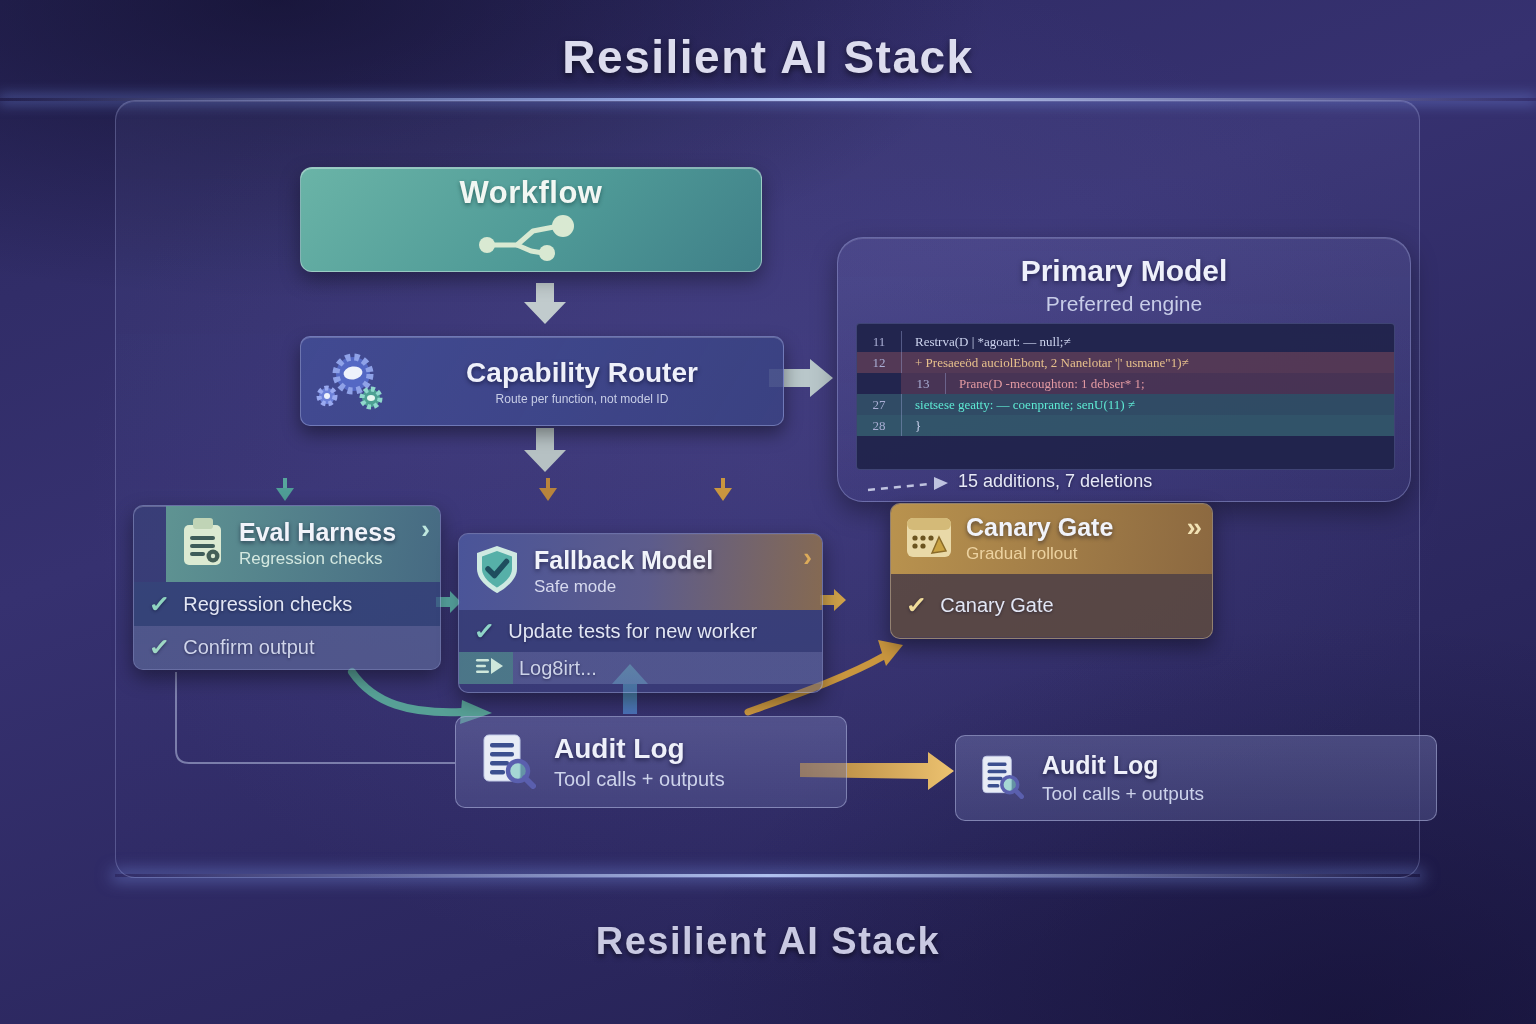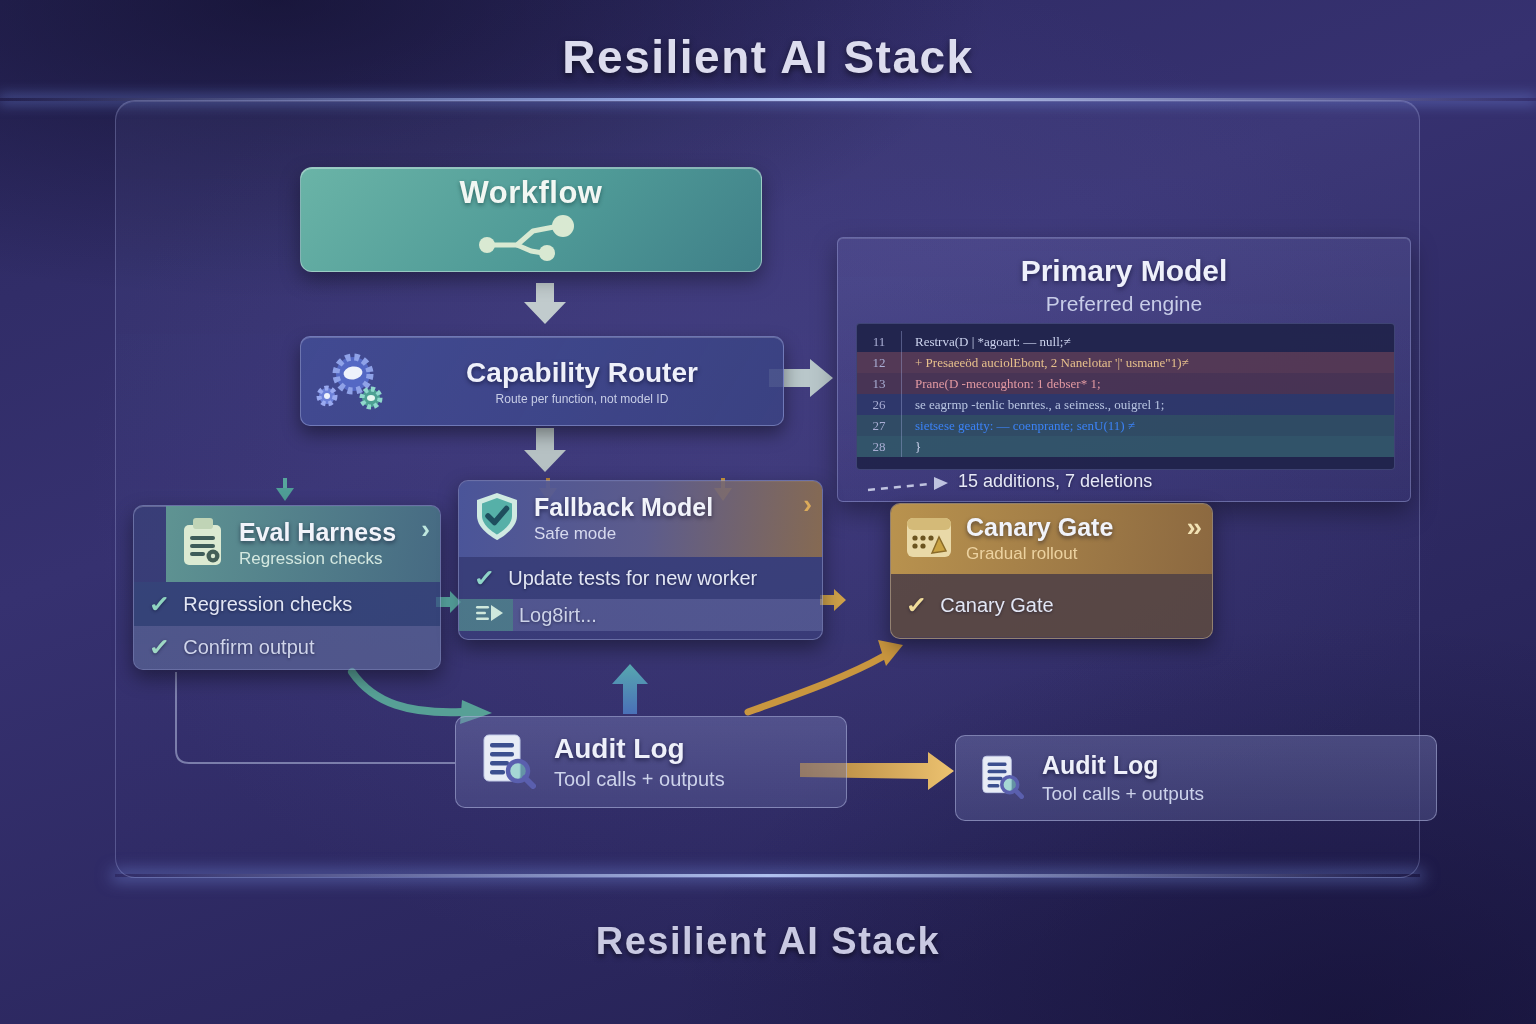--- a/index.html
+++ b/index.html
@@ -40,37 +40,37 @@
   .router{left:300px;top:336px;width:462px;height:88px;border-radius:10px;
     background:linear-gradient(120deg,rgba(66,76,148,.92),rgba(58,66,130,.88));
     border:1px solid rgba(185,195,245,.4);
     box-shadow:0 8px 18px rgba(0,0,0,.4), inset 0 1px 0 rgba(255,255,255,.2);
     display:flex;align-items:center;padding:0 10px;}
   .router-text{flex:1;text-align:center;}
   .router-title{font-size:28px;font-weight:bold;color:#eef0fa;text-shadow:0 2px 4px rgba(0,0,30,.5);}
   .router-sub{font-size:12px;color:#c7cde6;margin-top:3px;}
 
   
-  .primary{left:837px;top:237px;width:572px;height:263px;border-radius:6px;
+  .primary{left:837px;top:237px;width:572px;height:263px;border-radius:26px;
     background:linear-gradient(180deg,rgba(140,145,215,.14),rgba(80,80,150,.10));
     border:1px solid rgba(190,200,250,.32);
     box-shadow:0 10px 26px rgba(0,0,0,.35), inset 0 1px 0 rgba(255,255,255,.14);}
   .primary-title{position:absolute;left:0;top:16px;width:100%;text-align:center;
     font-size:30px;font-weight:bold;color:#eef0fb;text-shadow:0 2px 5px rgba(0,0,30,.55);}
   .primary-sub{position:absolute;left:0;top:54px;width:100%;text-align:center;font-size:21px;color:#c8cde8;}
   .codeblock{position:absolute;left:18px;top:85px;width:537px;height:138px;border-radius:4px;
     background:rgba(31,35,74,.92);border:1px solid rgba(120,130,190,.35);overflow:hidden;
     font-family:Liberation Serif, serif;font-size:13px;padding-top:7px;}
   .code-row{display:flex;height:21px;line-height:21px;white-space:pre;}
   .code-num{width:44px;text-align:center;color:#a9aed4;flex:0 0 44px;border-right:1px solid rgba(160,170,220,.4);}
   .code-text{padding-left:13px;}
   .hl-del1{background:rgba(152,85,98,.42);} .hl-del1 .code-text{color:#e7c08c;}
-  .hl-del2{background:rgba(152,85,98,.32);} .hl-del2 .code-text{color:#e39aa2;}
+  .hl-del2{background:rgba(152,85,98,.32);margin-left:44px;} .hl-del2 .code-text{color:#e39aa2;}
   .hl-ctx{background:rgba(58,74,136,.5);} .hl-ctx .code-text{color:#b9c6e2;}
-  .hl-add1{background:rgba(70,140,140,.38);} .hl-add1 .code-text{color:#3b82f6;}
+  .hl-add1{background:rgba(70,140,140,.38);} .hl-add1 .code-text{color:#5eead4;}
   .hl-add2{background:rgba(70,140,140,.46);} .hl-add2 .code-text{color:#ccd3ee;}
   .hl-none .code-text{color:#ccd3ee;}
   .diff-note{position:absolute;left:120px;top:233px;font-size:18px;color:#e6e8f6;text-shadow:0 1px 3px rgba(0,0,30,.5);}
 
   
   .card{border-radius:10px;border:1px solid rgba(195,205,250,.35);overflow:hidden;
     box-shadow:0 8px 20px rgba(0,0,0,.4), inset 0 1px 0 rgba(255,255,255,.22);}
   .card-header{display:flex;align-items:center;gap:13px;padding:0 14px;position:relative;}
   .hdr-title{font-size:25px;font-weight:bold;color:#f1f3fa;text-shadow:0 2px 4px rgba(0,0,30,.5);line-height:1.1;}
   .hdr-sub{font-size:17px;margin-top:2px;}
@@ -80,21 +80,21 @@
 
   
   .eval{left:133px;top:505px;width:306px;height:163px;background:rgba(58,74,125,.4);}
   .eval-hd{height:76px;background:linear-gradient(100deg,rgba(97,153,148,.94),rgba(72,113,132,.86));margin-left:32px;}
   .eval-sub{color:#d4e8e0;}
   .eval-row1{height:44px;background:rgba(52,72,122,.58);}
   .eval-row2{height:43px;background:rgba(132,142,188,.32);color:#cfd4ea;}
   .chev-teal{color:#bfe8df;}
 
   
-  .fallback{left:458px;top:480px;width:363px;height:158px;background:rgba(60,70,130,.4);}
+  .fallback{left:458px;top:533px;width:363px;height:158px;background:rgba(60,70,130,.4);}
   .fb-hd{height:76px;background:linear-gradient(95deg,rgba(75,86,155,.94) 0%,rgba(97,96,142,.88) 52%,rgba(152,117,72,.8) 100%);}
   .fb-sub{color:#d6d9ee;}
   .fb-row1{height:42px;background:rgba(56,66,122,.55);}
   .fb-row2{height:32px;background:linear-gradient(90deg,rgba(88,158,148,.6) 0px,rgba(88,158,148,.6) 54px,rgba(122,132,182,.36) 54px);color:#ccd2e8;}
   .chev-gold{color:#dcab5a;}
 
   
   .canary{left:848px;top:503px;width:321px;height:134px;border:1px solid rgba(235,210,150,.45);
     background:rgba(100,78,58,.5);margin-left:42px;}
   .cg-hd{height:70px;background:linear-gradient(100deg,rgba(192,152,78,.94),rgba(148,110,62,.88));}
@@ -200,24 +200,20 @@
       <span class="code-text">Restrva(D | *agoart: — null;≠</span>
     </div>
     <div class="code-row hl-del1">
       <span class="code-num">12</span>
       <span class="code-text">+ Presaeeöd auciolEbont, 2 Nanelotar '|' usmane"1)≠</span>
     </div>
     <div class="code-row hl-del2">
       <span class="code-num">13</span>
       <span class="code-text">Prane(D -mecoughton: 1 debser* 1;</span>
     </div>
-    <div class="code-row hl-ctx">
-      <span class="code-num">26</span>
-      <span class="code-text">se eagrmp -tenlic benrtes., a seimess., ouigrel 1;</span>
-    </div>
     <div class="code-row hl-add1">
       <span class="code-num">27</span>
       <span class="code-text">sietsese geatty: — coenprante; senU(11) ≠</span>
     </div>
     <div class="code-row hl-add2">
       <span class="code-num">28</span>
       <span class="code-text">}</span>
     </div>
   </div>
   <div class="diff-note">15 additions, 7 deletions</div>

